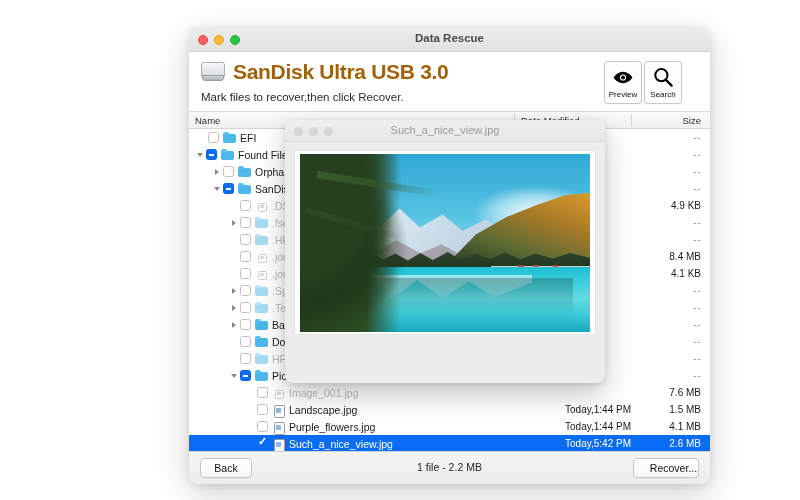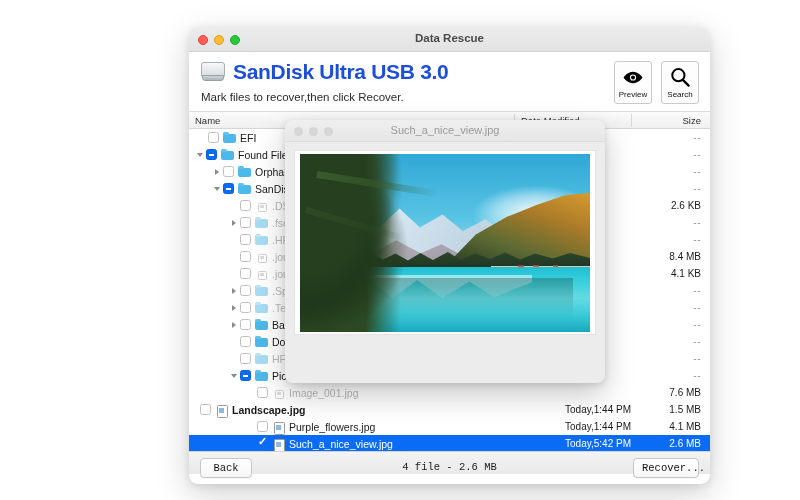--- a/index.html
+++ b/index.html
@@ -49,24 +49,24 @@
   .drive-icon .top {
     position: absolute; left: 0; top: 0; width: 24px; height: 15px;
     background: linear-gradient(#f6f8f9, #d9dee1);
     border: 1px solid #a9b0b4; border-radius: 3px 3px 1px 1px;
   }
   .drive-icon .base {
     position: absolute; left: 1px; top: 13px; width: 22px; height: 6px;
     background: linear-gradient(#cfd5d8, #aeb5b9);
     border: 1px solid #9aa1a5; border-radius: 0 0 3px 3px;
   }
-  .hdr-title { font-size: 21px; font-weight: bold; color: #1d4ed8; letter-spacing: -0.3px; }
+  .hdr-title { font-size: 21px; font-weight: bold; color: #a16207; letter-spacing: -0.3px; }
   .hdr-sub { font-size: 11.5px; color: #2b2b2b; margin-top: 7px; }
 
-  .hdr-buttons { position: absolute; right: 11px; top: 9px; display: flex; gap: 9px; }
+  .hdr-buttons { position: absolute; right: 28px; top: 9px; display: flex; gap: 2px; }
   .tool-btn {
     width: 38px; height: 43px;
     border: 1px solid #c9c9c9; border-radius: 3px;
     background: #fdfdfd;
     display: flex; flex-direction: column; align-items: center; justify-content: center;
     gap: 2px;
   }
   .tool-btn .glyph { height: 22px; display: flex; align-items: center; justify-content: center; }
   .tool-btn .cap { font-size: 8px; color: #111; }
 
@@ -146,24 +146,23 @@
   .row .date {
     position: absolute; left: 322px; width: 120px; text-align: right; font-size: 10px;
   }
   .row .size {
     position: absolute; right: 9px; width: 70px; text-align: right; font-size: 10px;
   }
   .row .size.dash { color: #9b9b9b; letter-spacing: .5px; }
 
   
   .bottombar {
-    position: relative; height: 23px;
+    position: relative; height: 48px;
     background: linear-gradient(#f4f4f4, #e9e9e9);
     border-top: 1px solid #d4d4d4;
-    font-family: Liberation Mono, monospace;
   }
   .btn {
     position: absolute; top: 6px; height: 20px;
     background: linear-gradient(#ffffff, #f6f6f6);
     border: 1px solid #c6c6c6; border-radius: 4px;
     font-size: 10.5px; color: #141414;
     display: flex; align-items: center; justify-content: center;
     box-shadow: 0 0.5px 0.5px rgba(0,0,0,0.06);
   }
   .btn-back { left: 11px; width: 52px; }
@@ -377,21 +376,21 @@
           <div class="size dash">--</div>
         </div>
         <div class="row">
           <div class="namecell" style="padding-left: 40px;">
             <span class="tri"></span>
             <span class="cbx"></span>
             <span class="fico doc dim sm"></span>
             <span class="fname dim">.DS_Store</span>
           </div>
           <div class="date"></div>
-          <div class="size">2.6 KB</div>
+          <div class="size">4.9 KB</div>
         </div>
         <div class="row">
           <div class="namecell" style="padding-left: 40px;">
             <span class="tri has"></span>
             <span class="cbx"></span>
             <span class="fico folder dim"></span>
             <span class="fname dim">.fseventsd</span>
           </div>
           <div class="date"></div>
           <div class="size dash">--</div>
@@ -490,21 +489,21 @@
           <div class="namecell" style="padding-left: 57px;">
             <span class="tri"></span>
             <span class="cbx"></span>
             <span class="fico doc dim sm"></span>
             <span class="fname dim">Image_001.jpg</span>
           </div>
           <div class="date"></div>
           <div class="size">7.6 MB</div>
         </div>
         <div class="row">
-          <div class="namecell" style=" font-weight: bold;">
+          <div class="namecell" style="padding-left: 57px;">
             <span class="tri"></span>
             <span class="cbx"></span>
             <span class="fico doc"></span>
             <span class="fname">Landscape.jpg</span>
           </div>
           <div class="date">Today,1:44 PM</div>
           <div class="size">1.5 MB</div>
         </div>
         <div class="row">
           <div class="namecell" style="padding-left: 57px;">
@@ -523,21 +522,21 @@
             <span class="fico doc"></span>
             <span class="fname">Such_a_nice_view.jpg</span>
           </div>
           <div class="date">Today,5:42 PM</div>
           <div class="size">2.6 MB</div>
         </div>
       </div>
 
     <div class="bottombar">
       <div class="btn btn-back">Back</div>
-      <div class="status">4 file - 2.6 MB</div>
+      <div class="status">1 file - 2.2 MB</div>
       <div class="btn btn-recover">Recover...</div>
     </div>
   </div>
 
   <div id="dialog">
     <div class="dlg-titlebar">
       <div class="dlg-lights">
         <div class="dlg-light"></div>
         <div class="dlg-light"></div>
         <div class="dlg-light"></div>

